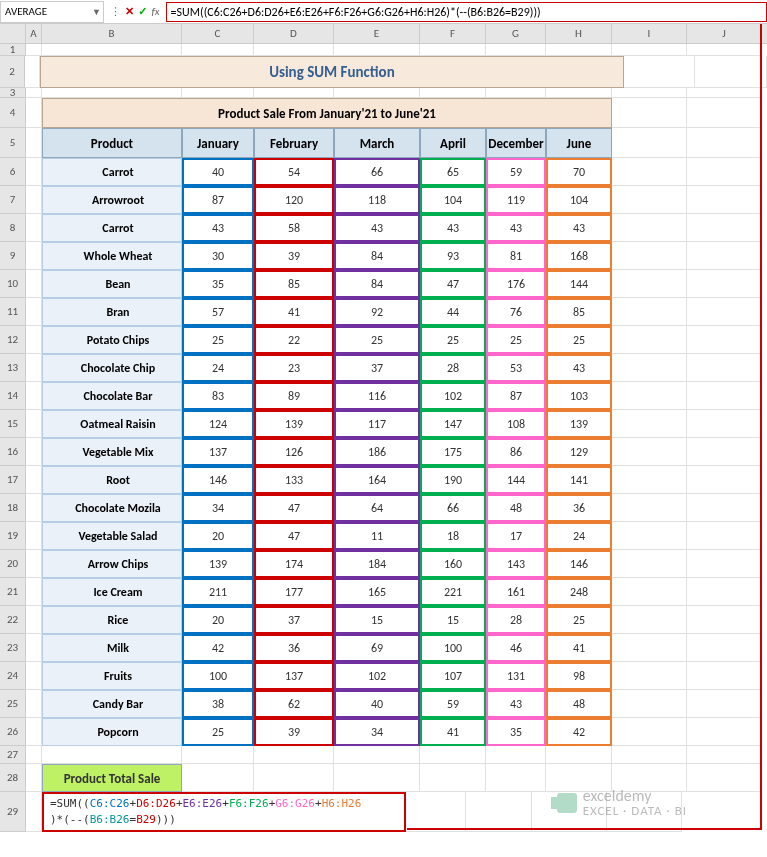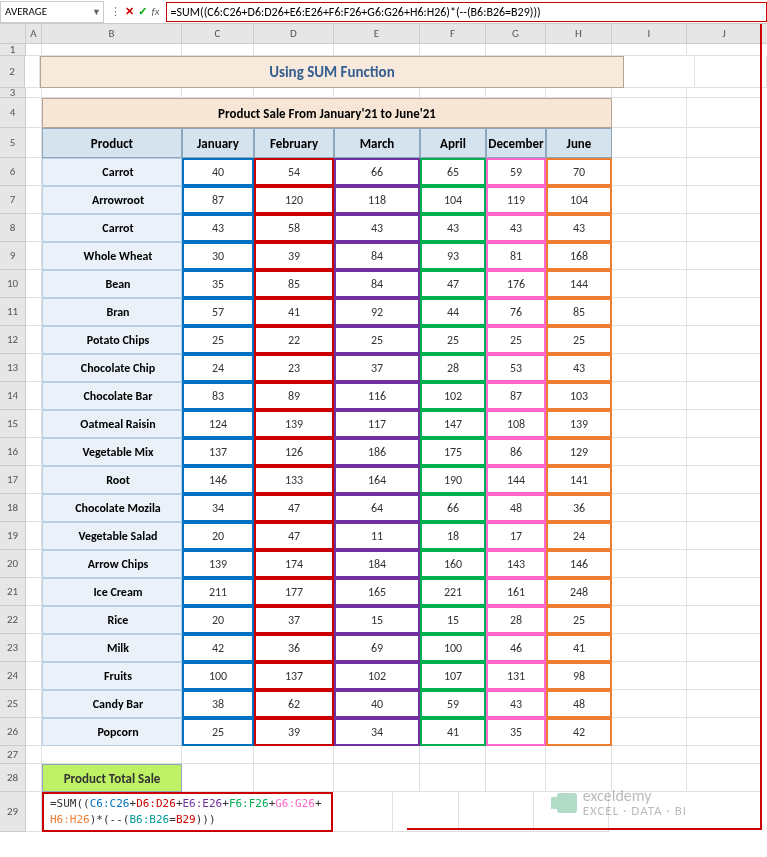--- a/index.html
+++ b/index.html
@@ -462,21 +462,21 @@
         <div class="cell cE r28"></div>
         <div class="cell cF r28"></div>
         <div class="cell cG r28"></div>
         <div class="cell cH r28"></div>
         <div class="cell cI r28"></div>
         <div class="cell cJ r28"></div>
       </div>
       <div class="grid-row">
         <div class="row-h r29">29</div>
         <div class="cell cA r29"></div>
-        <div class="cell formula-cell r29 fc" style="width: 291px;">=SUM((<span class="c-blue">C6:C26</span>+<span class="c-red">D6:D26</span>+<span class="c-purple">E6:E26</span>+<span class="c-green">F6:F26</span>+<span class="c-pink">G6:G26</span>+<span class="c-orange">H6:H26</span>)*(--(<br><span class="c-teal">B6:B26</span>=<span class="c-red">B29</span>)))</div>
+        <div class="cell formula-cell r29 fc" style="width: 364px;">=SUM((<span class="c-blue">C6:C26</span>+<span class="c-red">D6:D26</span>+<span class="c-purple">E6:E26</span>+<span class="c-green">F6:F26</span>+<span class="c-pink">G6:G26</span>+<span class="c-orange">H6:H26</span>)*(--(<br><span class="c-teal">B6:B26</span>=<span class="c-red">B29</span>)))</div>
         <div class="cell cG r29"></div>
         <div class="cell cH r29"></div>
         <div class="cell cI r29"></div>
         <div class="cell cJ r29"></div>
       </div>
     </div>
 </div>
 
 <div class="watermark">
   <div class="wm-icon"></div>

